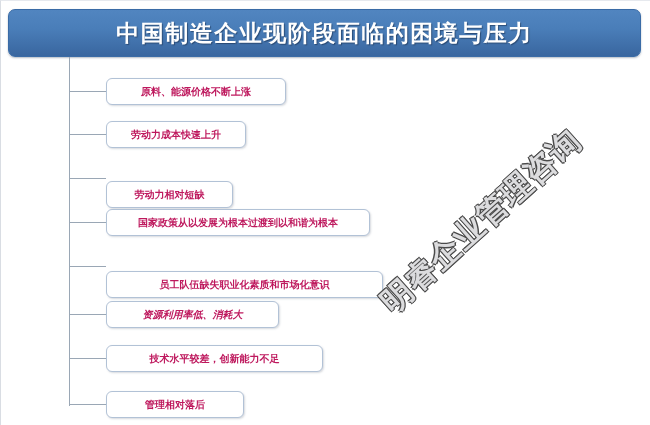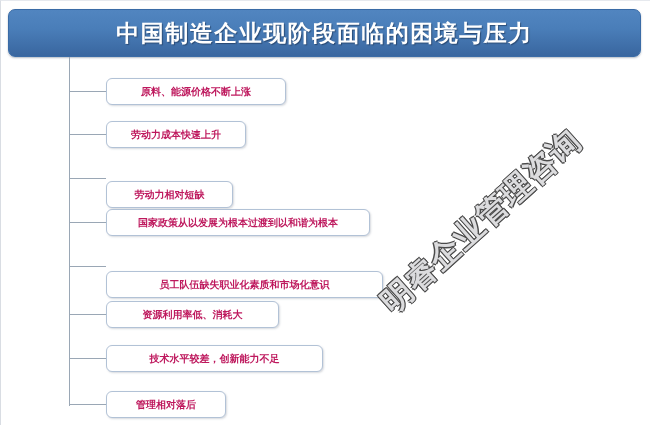--- a/index.html
+++ b/index.html
@@ -126,28 +126,28 @@
       </div>
       <div class="branch" style="top: 221px;"></div>
       <div class="leaf" style="top: 208px; width: 264px;">
         <span>国家政策从以发展为根本过渡到以和谐为根本</span>
       </div>
       <div class="branch" style="top: 265px;"></div>
       <div class="leaf" style="top: 252px; width: 277px; margin-top: 18px;">
         <span>员工队伍缺失职业化素质和市场化意识</span>
       </div>
       <div class="branch" style="top: 313px;"></div>
-      <div class="leaf" style="top: 300px; width: 173px;">
+      <div class="leaf" style="top: 300px; width: 173px; font-style: italic;">
         <span>资源利用率低、消耗大</span>
       </div>
       <div class="branch" style="top: 357px;"></div>
       <div class="leaf" style="top: 344px; width: 217px; justify-content: center;">
         <span>技术水平较差，创新能力不足</span>
       </div>
       <div class="branch" style="top: 403px;"></div>
-      <div class="leaf" style="top: 390px; width: 120px;">
+      <div class="leaf" style="top: 390px; width: 138px;">
         <span>管理相对落后</span>
       </div>
     </div>
 
   <div id="watermark">明睿企业管理咨询</div>
 
 </div>
 
 </body></html>

